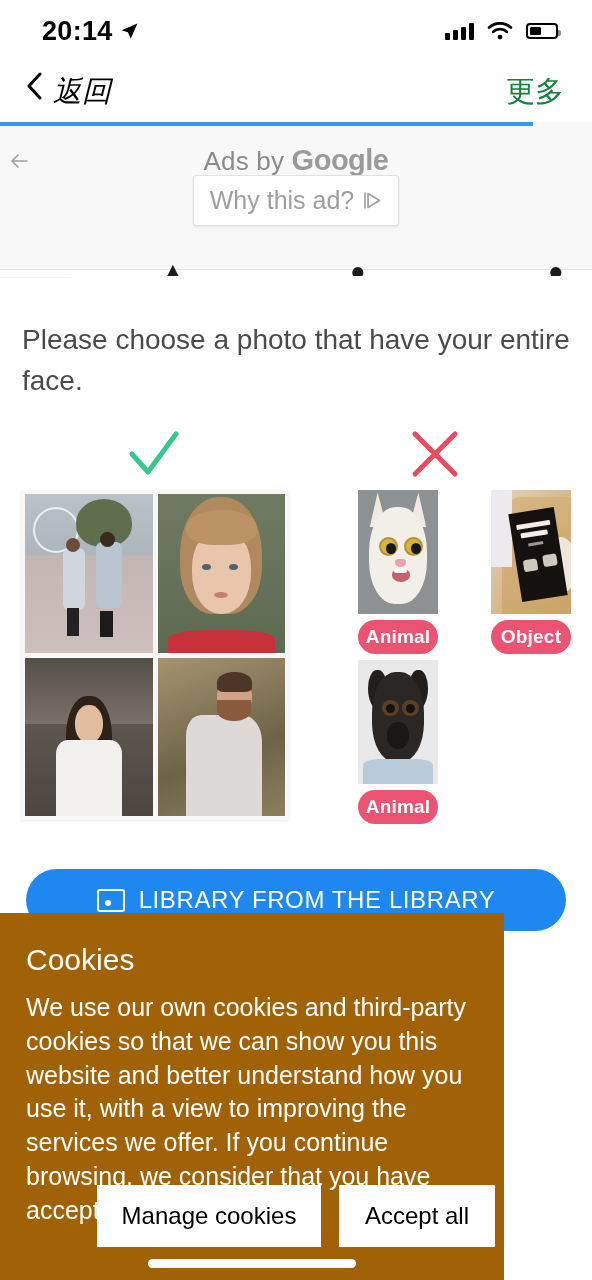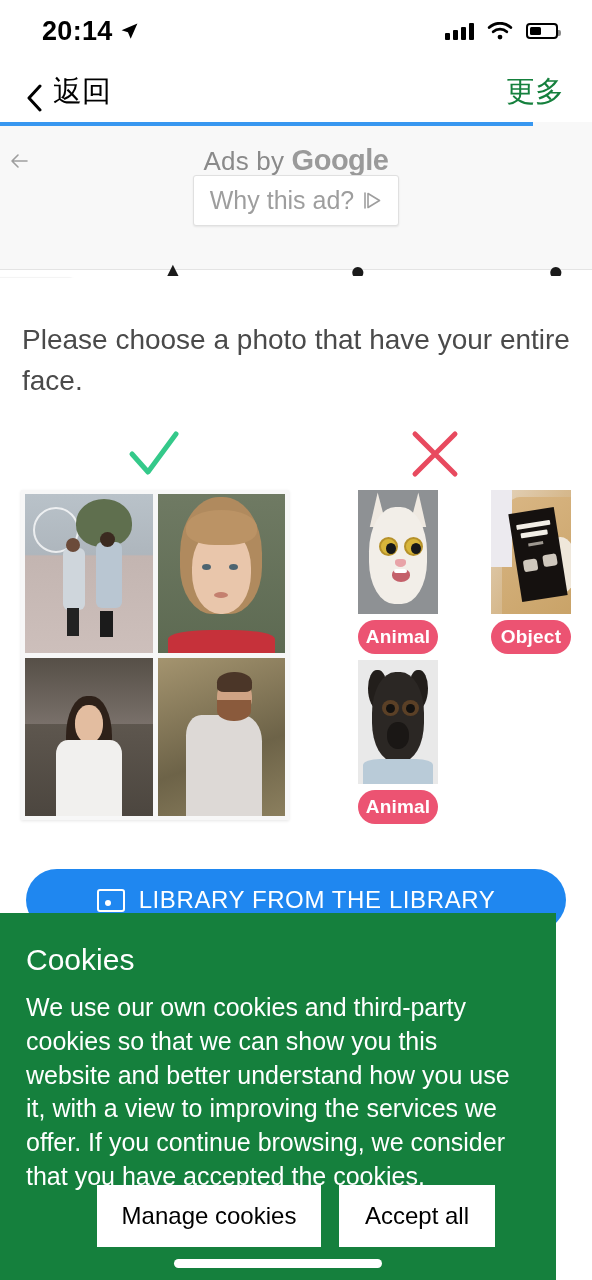--- a/index.html
+++ b/index.html
@@ -38,21 +38,21 @@
     width:3px; height:6px; background:#000; border-radius:0 2px 2px 0; opacity:.45;
   }
   .battery-fill { height:100%; background:#000; border-radius:1.5px; }
 
   
   .nav-bar {
     position:absolute; top:62px; left:0; width:592px; height:60px;
     display:flex; align-items:center; justify-content:space-between;
     padding:0 28px 0 26px; background:#fff;
   }
-  .nav-back { display:flex; align-items:flex-end; gap:10px; }
+  .nav-back { display:flex; align-items:flex-start; gap:10px;font-style:italic; }
   .chev-left { width:17px; height:28px; display:block; }
   .nav-label { font-size:29px; color:#000; }
   .nav-more { font-size:29px; color:#15803d; }
 
   
   .ad-wrap {
     position:absolute; top:122px; left:0; width:592px; height:148px;
     background:#f8f8f8; border-bottom:1px solid #e4e4e4;
   }
   .ad-progress { position:absolute; top:0; left:0; height:4px; width:90%; background:#3897f0; }
@@ -222,21 +222,21 @@
     background:#1f87f0; border-radius:32px;
     display:flex; align-items:center; justify-content:center; gap:14px;
     color:#fff; font-size:24px; letter-spacing:.6px;
   }
   .cta-icon { width:28px; height:23px; border:2px solid #fff; border-radius:3px; position:relative; }
   .cta-icon::after { content:""; position:absolute; left:6px; bottom:4px; width:6px; height:6px;
     background:#fff; border-radius:50%; }
 
   
   .cookies {
-    position:absolute; left:0; top:913px; width:556px; height:367px; background:#15803d;
+    position:absolute; left:0; top:913px; width:504px; height:367px; background:#a16207;
     padding:30px 34px 0 26px; color:#fff;
   }
   .ck-title { font-size:30px; font-weight:400; margin-bottom:14px; }
   .ck-text { font-size:25px; line-height:1.35; }
   .ck-btns { position:absolute; left:0; top:272px; width:592px;
     display:flex; justify-content:center; gap:18px; }
   .ck-btn { background:#fff; color:#000; font-size:24px; padding:17px 0; width:224px;
     text-align:center; border:none; }
   .ck-btn.accept { width:156px; }
   .home-indicator {

